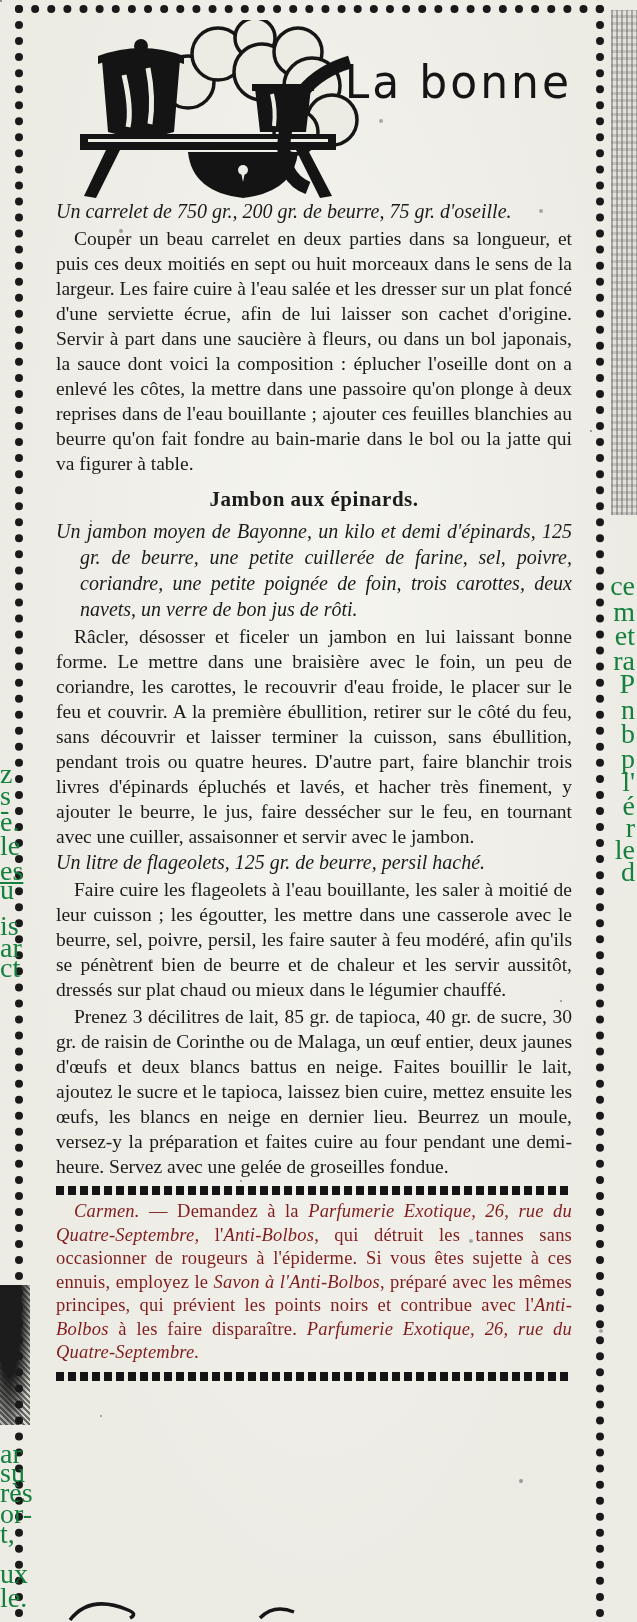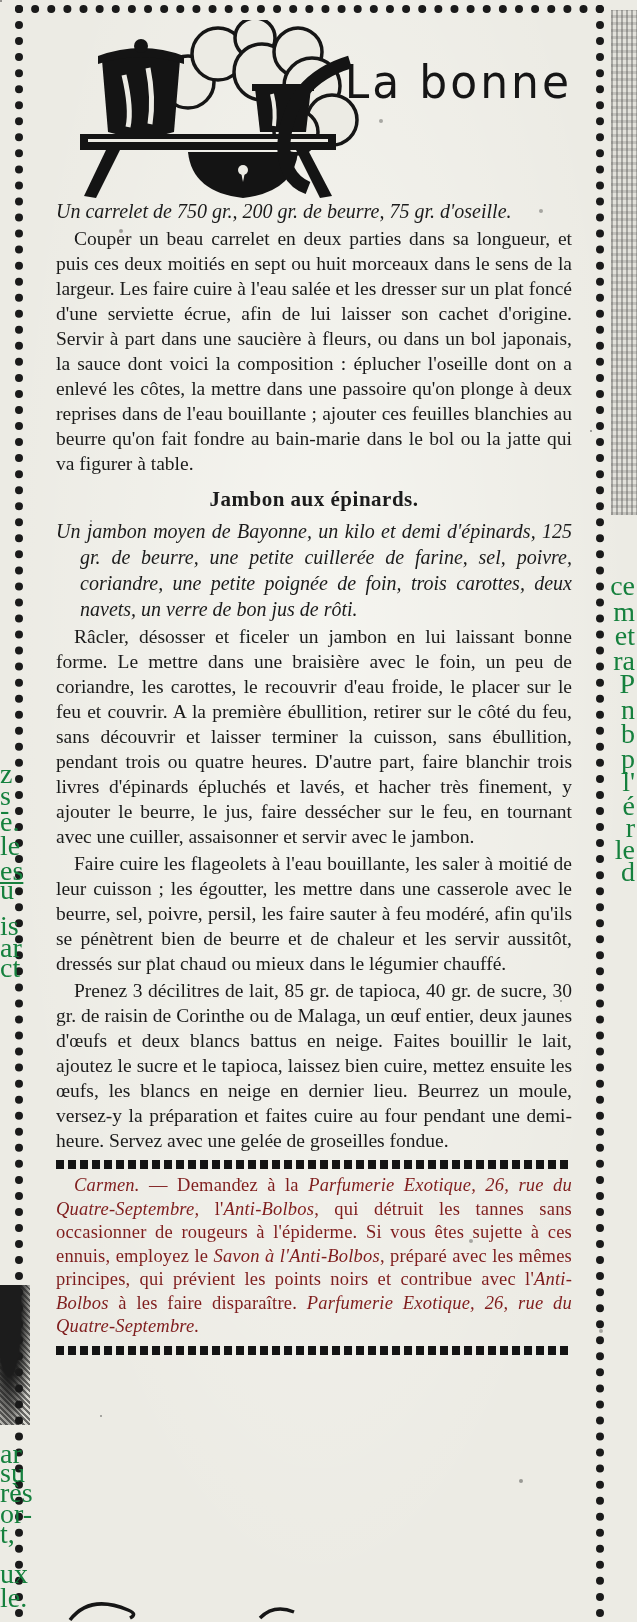--- a/index.html
+++ b/index.html
@@ -183,20 +183,21 @@
         <p class="body r-body">Couper un beau carrelet en deux parties dans sa longueur, et puis ces deux moitiés en sept ou huit morceaux dans le sens de la largeur. Les faire cuire à l'eau salée et les dresser sur un plat foncé d'une serviette écrue, afin de lui laisser son cachet d'origine. Servir à part dans une saucière à fleurs, ou dans un bol japonais, la sauce dont voici la composition : éplucher l'oseille dont on a enlevé les côtes, la mettre dans une passoire qu'on plonge à deux reprises dans de l'eau bouillante ; ajouter ces feuilles blanchies au beurre qu'on fait fondre au bain-marie dans le bol ou la jatte qui va figurer à table.</p>
       </section>
 
       <section class="recipe">
         <h2 class="r-title">Jambon aux épinards.</h2>
         <p class="ingredients r-ing">Un jambon moyen de Bayonne, un kilo et demi d'épinards, 125 gr. de beurre, une petite cuillerée de farine, sel, poivre, coriandre, une petite poignée de foin, trois carottes, deux navets, un verre de bon jus de rôti.</p>
         <p class="body r-body">Râcler, désosser et ficeler un jambon en lui laissant bonne forme. Le mettre dans une braisière avec le foin, un peu de coriandre, les carottes, le recouvrir d'eau froide, le placer sur le feu et couvrir. A la première ébullition, retirer sur le côté du feu, sans découvrir et laisser terminer la cuisson, sans ébullition, pendant trois ou quatre heures. D'autre part, faire blanchir trois livres d'épinards épluchés et lavés, et hacher très finement, y ajouter le beurre, le jus, faire dessécher sur le feu, en tournant avec une cuiller, assaisonner et servir avec le jambon.</p>
       </section>
 
       <section class="recipe">
+        <p class="ingredients r-ing">Un litre de flageolets, 125 gr. de beurre, persil haché.</p>
         <p class="body r-body">Faire cuire les flageolets à l'eau bouillante, les saler à moitié de leur cuisson ; les égoutter, les mettre dans une casserole avec le beurre, sel, poivre, persil, les faire sauter à feu modéré, afin qu'ils se pénètrent bien de beurre et de chaleur et les servir aussitôt, dressés sur plat chaud ou mieux dans le légumier chauffé.</p>
       </section>
 
       <section class="recipe">
 
         <p class="body r-body">Prenez 3 décilitres de lait, 85 gr. de tapioca, 40 gr. de sucre, 30 gr. de raisin de Corinthe ou de Malaga, un œuf entier, deux jaunes d'œufs et deux blancs battus en neige. Faites bouillir le lait, ajoutez le sucre et le tapioca, laissez bien cuire, mettez ensuite les œufs, les blancs en neige en dernier lieu. Beurrez un moule, versez-y la préparation et faites cuire au four pendant une demi-heure. Servez avec une gelée de groseilles fondue.</p>
       </section>
     </div>
 
   <div class="ad">

